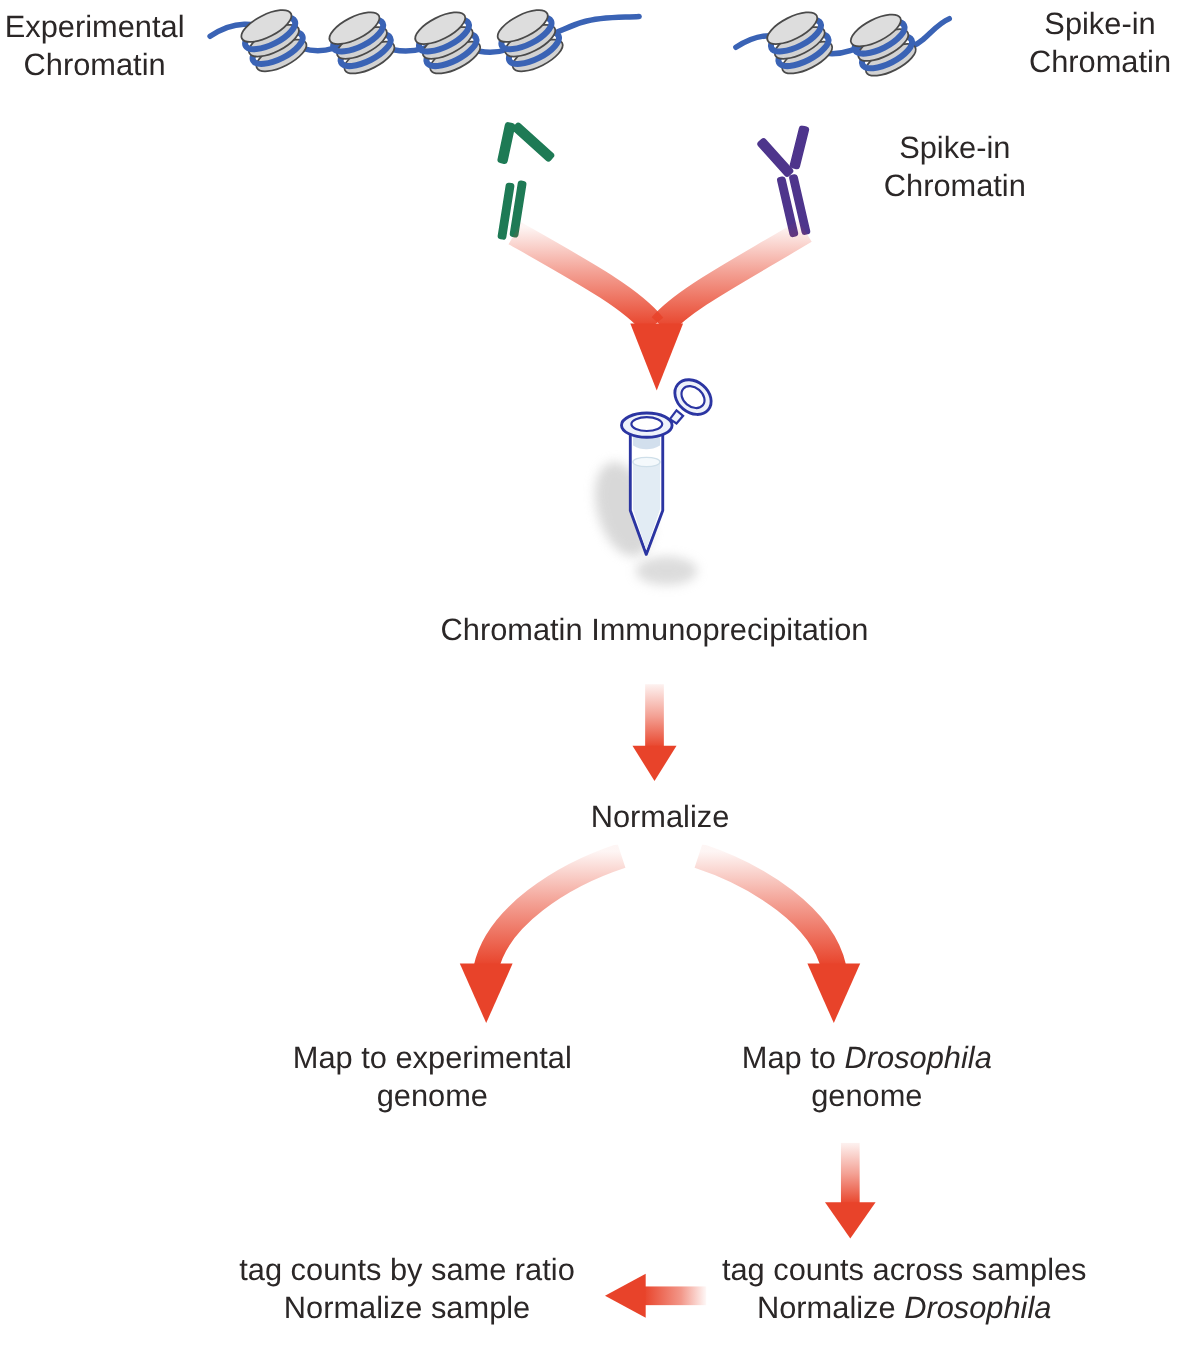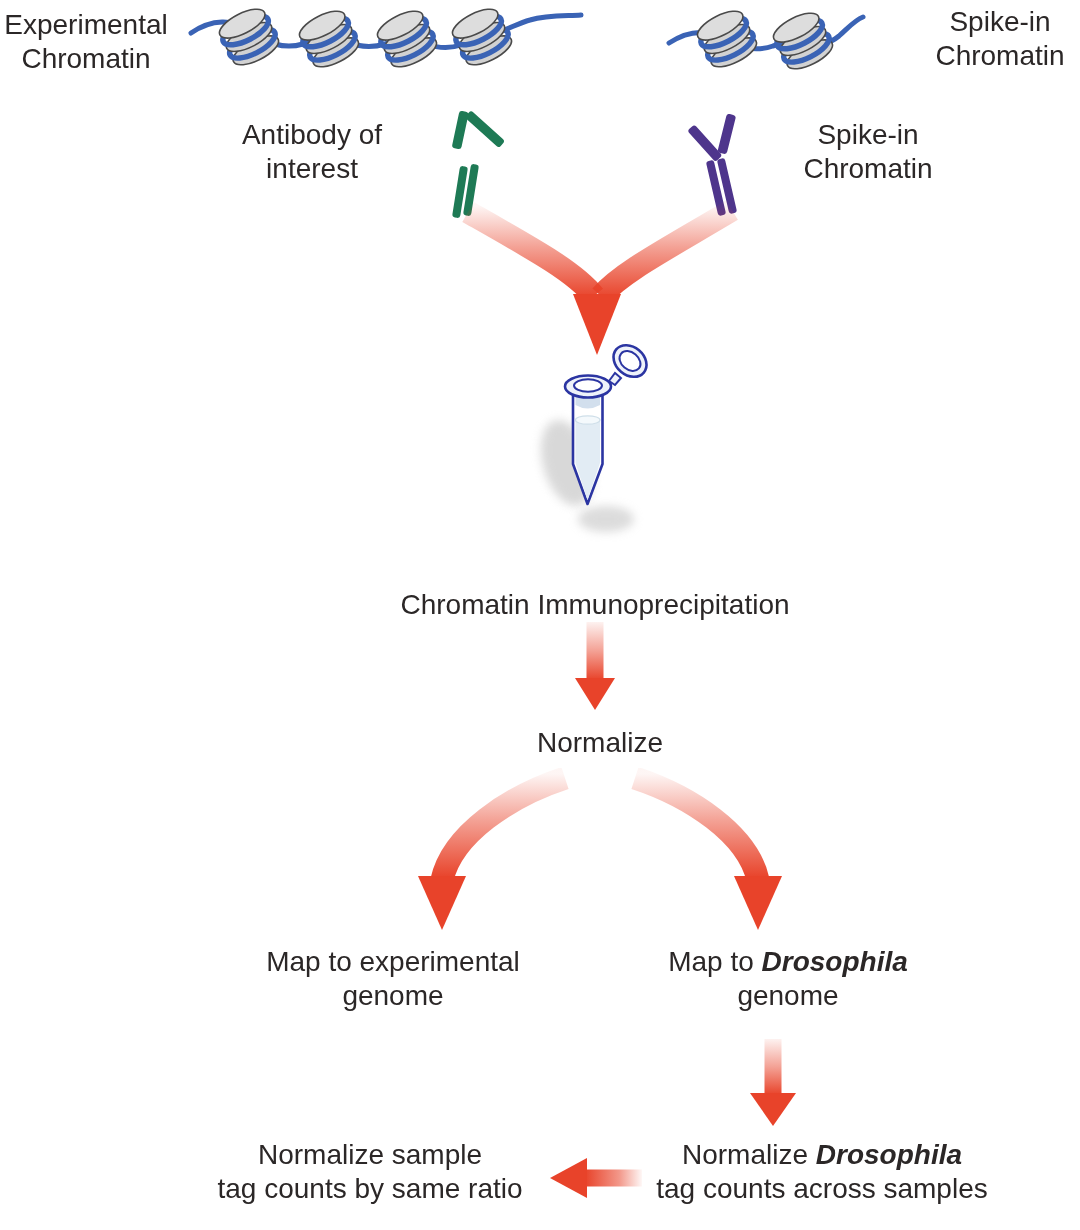--- a/index.html
+++ b/index.html
@@ -14,21 +14,21 @@
     width:1080px;height:1230px;background:var(--background);
     font-family:"Liberation Sans",sans-serif;overflow:hidden;position:relative;
   }
   .stage{position:absolute;left:0;top:0;width:1080px;height:1230px;}
   .abs{position:absolute;}
   .lbl{
     position:absolute;transform:translateX(-50%);text-align:center;
     color:var(--text);font-size:28px;line-height:34px;font-weight:400;
   }
   .lbl .line{white-space:nowrap;text-align:center;}
-  .lbl i{font-style:italic;font-weight:bold;}
+  .lbl i{font-style:italic;}
 </style>
 </head>
 <body>
 
 <div class="stage">
 
   <svg width="0" height="0" style="position:absolute" aria-hidden="true">
     <defs>
       <g id="nuc">
         <ellipse cx="0" cy="15" rx="25" ry="10" fill="var(--nucleosome-gray)" stroke="var(--nucleosome-outline)" stroke-width="1.6"></ellipse>
@@ -57,24 +57,20 @@
     <use href="#nuc" xlink:href="#nuc" transform="translate(222,39) rotate(-27)"></use>
     <use href="#nuc" xlink:href="#nuc" transform="translate(297,37) rotate(-27)"></use>
   </svg>
 
   <svg class="abs" style="left:655px;top:0px" width="220" height="80" viewBox="0 0 220 80" xmlns:xlink="http://www.w3.org/1999/xlink">
     <path d="M14 43 C 34 30 50 30 64 37 C 84 48 100 52 118 46 C 132 42 138 38 146 39 C 162 46 172 46 184 36 C 194 27 200 20 208 17" fill="none" stroke="var(--dna-blue)" stroke-width="5" stroke-linecap="round"></path>
     <use href="#nuc" xlink:href="#nuc" transform="translate(72,39) rotate(-27)"></use>
     <use href="#nuc" xlink:href="#nuc" transform="translate(148,41) rotate(-27)"></use>
   </svg>
 
-  <div class="lbl" style="left:312px;top:118px">
-    <div class="line">Antibody of</div>
-    <div class="line">interest</div>
-  </div>
 
   <div class="lbl" style="left:868px;top:118px">
     <div class="line">Spike-in</div>
     <div class="line">Chromatin</div>
   </div>
 
   <svg class="abs" style="left:443px;top:106px" width="64" height="115" viewBox="0 0 64 115">
     <g fill="var(--antibody-green)">
       <rect x="12.5" y="5" width="9.5" height="38" rx="3" transform="rotate(12 17 24)"></rect>
       <rect x="37" y="0" width="9.5" height="46" rx="3" transform="rotate(-48 42 23)"></rect>
@@ -119,21 +115,21 @@
     <ellipse cx="67.7" cy="85" rx="12.3" ry="4.2" fill="var(--liquid-surface)" stroke="#cfdfe9" stroke-width="1.2"></ellipse>
     <ellipse cx="68" cy="51.5" rx="23" ry="11" fill="var(--tube-light)" stroke="var(--tube-outline)" stroke-width="2.6"></ellipse>
     <ellipse cx="68" cy="50.5" rx="14" ry="6.3" fill="#ffffff" stroke="var(--tube-outline)" stroke-width="2"></ellipse>
     <path d="M89 46 L95 38 L101 43 L95 50 Z" fill="var(--tube-light)" stroke="var(--tube-outline)" stroke-width="2"></path>
     <g transform="rotate(40 110 26)">
       <ellipse cx="110" cy="26" rx="18" ry="14" fill="var(--tube-light)" stroke="var(--tube-outline)" stroke-width="2.6"></ellipse>
       <ellipse cx="110" cy="26" rx="11.6" ry="8.6" fill="#ffffff" stroke="var(--tube-outline)" stroke-width="2"></ellipse>
     </g>
   </svg>
 
-  <div class="lbl" style="left:595px;top:588px">
+  <div class="lbl" style="left:595px;top:556px">
     <div class="line">Chromatin Immunoprecipitation</div>
   </div>
 
   <svg class="abs" style="left:567px;top:618px" width="56" height="96" viewBox="0 0 56 96">
     <defs>
       <linearGradient id="gv1" x1="0" y1="0" x2="0" y2="1">
         <stop offset="0" stop-color="var(--arrow-red)" stop-opacity="0.07"></stop>
         <stop offset="0.5" stop-color="var(--arrow-red)" stop-opacity="0.5"></stop>
         <stop offset="1" stop-color="var(--arrow-red)" stop-opacity="1"></stop>
       </linearGradient>
@@ -176,34 +172,34 @@
         <stop offset="0" stop-color="var(--arrow-red)" stop-opacity="0.07"></stop>
         <stop offset="0.5" stop-color="var(--arrow-red)" stop-opacity="0.5"></stop>
         <stop offset="1" stop-color="var(--arrow-red)" stop-opacity="1"></stop>
       </linearGradient>
     </defs>
     <rect x="19.5" y="6" width="17" height="56" fill="url(#gv2)"></rect>
     <polygon points="5,60 51,60 28,93" fill="var(--arrow-red)"></polygon>
   </svg>
 
   <div class="lbl" style="left:370px;top:1138px">
+    <div class="line">tag counts by same ratio</div>
     <div class="line">Normalize sample</div>
-    <div class="line">tag counts by same ratio</div>
   </div>
 
   <svg class="abs" style="left:545px;top:1152px" width="100" height="52" viewBox="0 0 100 52">
     <defs>
       <linearGradient id="gh1" x1="0" y1="0" x2="1" y2="0">
         <stop offset="0" stop-color="var(--arrow-red)" stop-opacity="1"></stop>
         <stop offset="0.6" stop-color="var(--arrow-red)" stop-opacity="0.55"></stop>
         <stop offset="1" stop-color="var(--arrow-red)" stop-opacity="0.04"></stop>
       </linearGradient>
     </defs>
     <polygon points="5,26 42,6 42,46" fill="var(--arrow-red)"></polygon>
     <rect x="40" y="17.5" width="57" height="17" fill="url(#gh1)"></rect>
   </svg>
 
   <div class="lbl" style="left:822px;top:1138px">
+    <div class="line">tag counts across samples</div>
     <div class="line"><span>Normalize </span><i>Drosophila</i></div>
-    <div class="line">tag counts across samples</div>
   </div>
 
 </div>
 
 </body></html>

